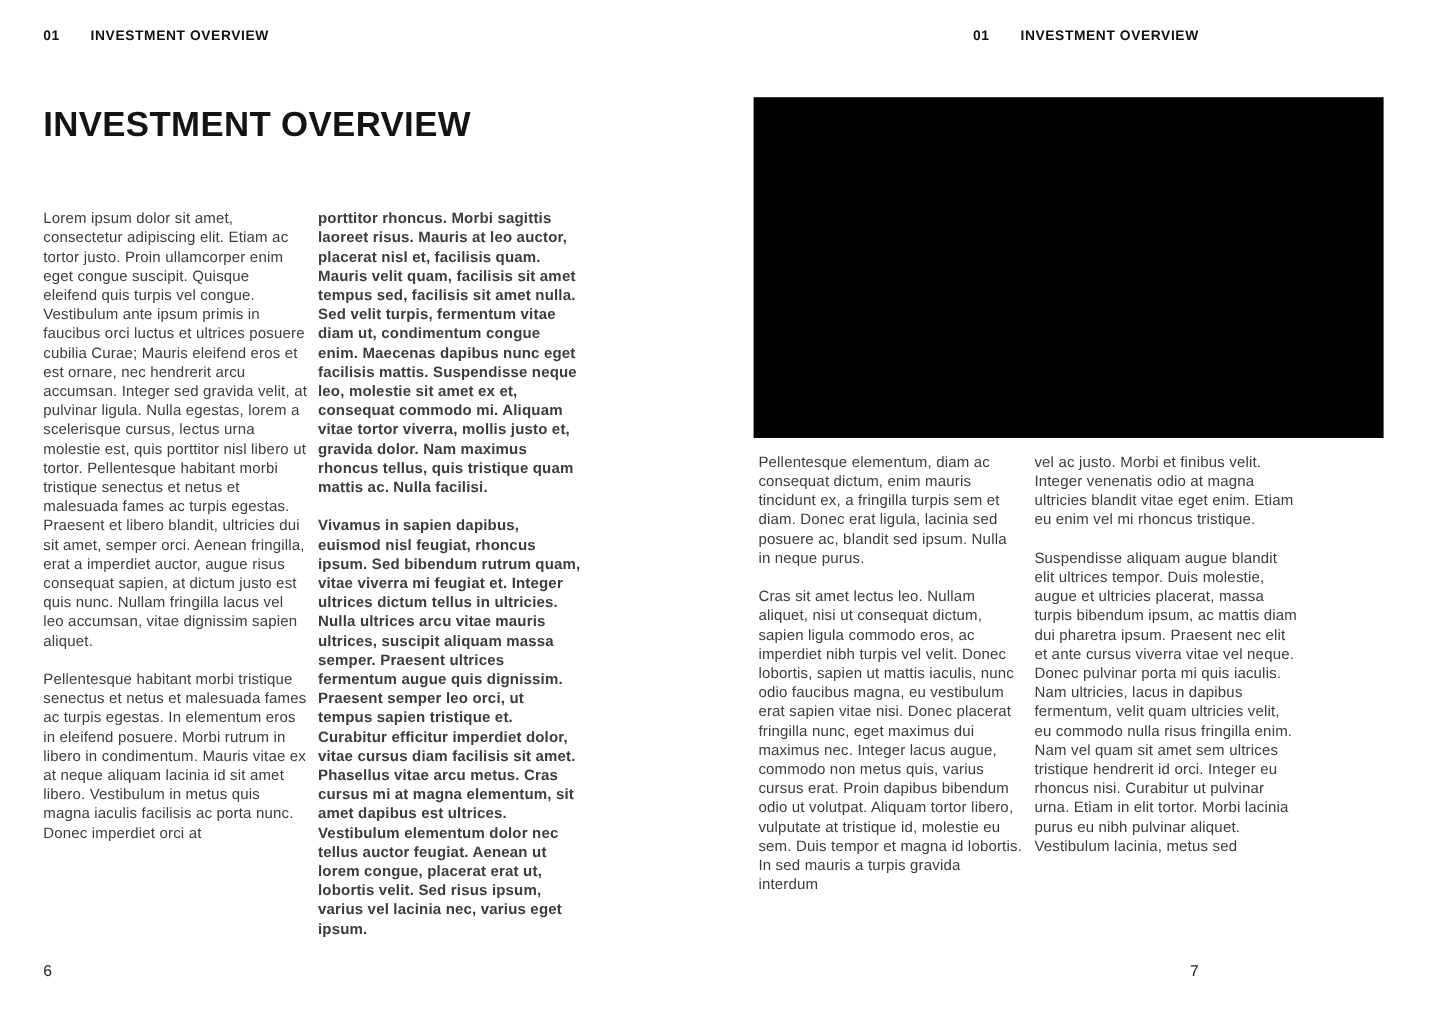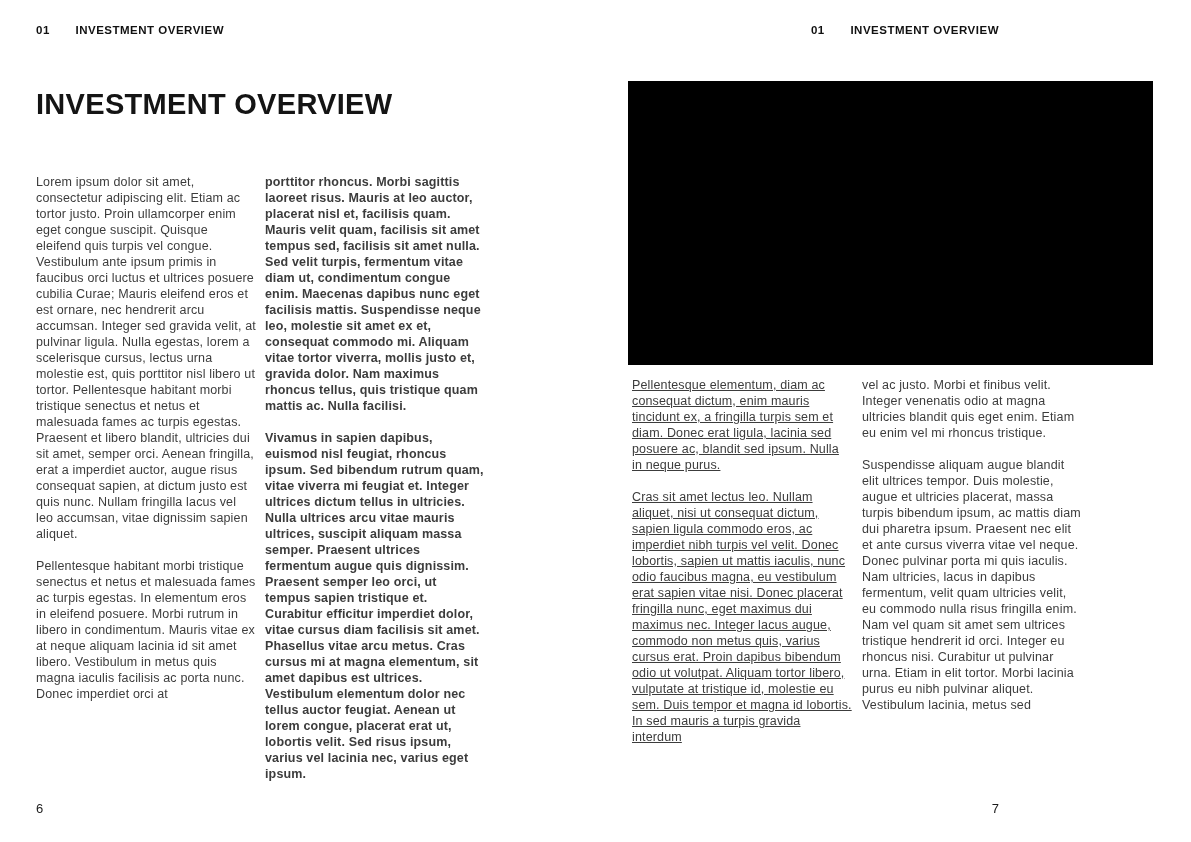--- a/index.html
+++ b/index.html
@@ -46,21 +46,21 @@
     width: 220px;
     font-size: 12.5px;
     line-height: 16px;
     letter-spacing: 0.15px;
     color: #3c3c3c;
     font-weight: 400;
   }
   .body-col p { margin: 0 0 16px 0; }
   .left-col-1 { left: 36px;  top: 174px; }
   .left-col-2 { left: 265px; top: 174px; font-weight: bold; }
-  .right-col-1 { left: 632px; top: 377px; text-decoration: underline; }
+  .right-col-1 { left: 632px; top: 377px; }
   .right-col-2 { left: 862px; top: 377px; }
   .hero-image {
     position: absolute;
     left: 628px;
     top: 81px;
     width: 525px;
     height: 284px;
     background: #000000;
   }
   .page-number {
@@ -97,20 +97,20 @@
     <p>Vivamus in sapien dapibus, euismod nisl feugiat, rhoncus ipsum. Sed bibendum rutrum quam, vitae viverra mi feugiat et. Integer ultrices dictum tellus in ultricies. Nulla ultrices arcu vitae mauris ultrices, suscipit aliquam massa semper. Praesent ultrices fermentum augue quis dignissim. Praesent semper leo orci, ut tempus sapien tristique et. Curabitur efficitur imperdiet dolor, vitae cursus diam facilisis sit amet. Phasellus vitae arcu metus. Cras cursus mi at magna elementum, sit amet dapibus est ultrices. Vestibulum elementum dolor nec tellus auctor feugiat. Aenean ut lorem congue, placerat erat ut, lobortis velit. Sed risus ipsum, varius vel lacinia nec, varius eget ipsum.</p>
   </div>
 
   <div class="hero-image"></div>
 
   <div class="body-col right-col-1">
     <p>Pellentesque elementum, diam ac consequat dictum, enim mauris tincidunt ex, a fringilla turpis sem et diam. Donec erat ligula, lacinia sed posuere ac, blandit sed ipsum. Nulla in neque purus.</p>
     <p>Cras sit amet lectus leo. Nullam aliquet, nisi ut consequat dictum, sapien ligula commodo eros, ac imperdiet nibh turpis vel velit. Donec lobortis, sapien ut mattis iaculis, nunc odio faucibus magna, eu vestibulum erat sapien vitae nisi. Donec placerat fringilla nunc, eget maximus dui maximus nec. Integer lacus augue, commodo non metus quis, varius cursus erat. Proin dapibus bibendum odio ut volutpat. Aliquam tortor libero, vulputate at tristique id, molestie eu sem. Duis tempor et magna id lobortis. In sed mauris a turpis gravida interdum</p>
   </div>
   <div class="body-col right-col-2">
-    <p>vel ac justo. Morbi et finibus velit. Integer venenatis odio at magna ultricies blandit quis eget enim. Etiam eu enim vel mi rhoncus tristique.</p>
+    <p>vel ac justo. Morbi et finibus velit. Integer venenatis odio at magna ultricies blandit vitae eget enim. Etiam eu enim vel mi rhoncus tristique.</p>
     <p>Suspendisse aliquam augue blandit elit ultrices tempor. Duis molestie, augue et ultricies placerat, massa turpis bibendum ipsum, ac mattis diam dui pharetra ipsum. Praesent nec elit et ante cursus viverra vitae vel neque. Donec pulvinar porta mi quis iaculis. Nam ultricies, lacus in dapibus fermentum, velit quam ultricies velit, eu commodo nulla risus fringilla enim. Nam vel quam sit amet sem ultrices tristique hendrerit id orci. Integer eu rhoncus nisi. Curabitur ut pulvinar urna. Etiam in elit tortor. Morbi lacinia purus eu nibh pulvinar aliquet. Vestibulum lacinia, metus sed</p>
   </div>
 
   <div class="page-number page-number-left">6</div>
   <div class="page-number page-number-right">7</div>
 
 </div>
 
 </body></html>

